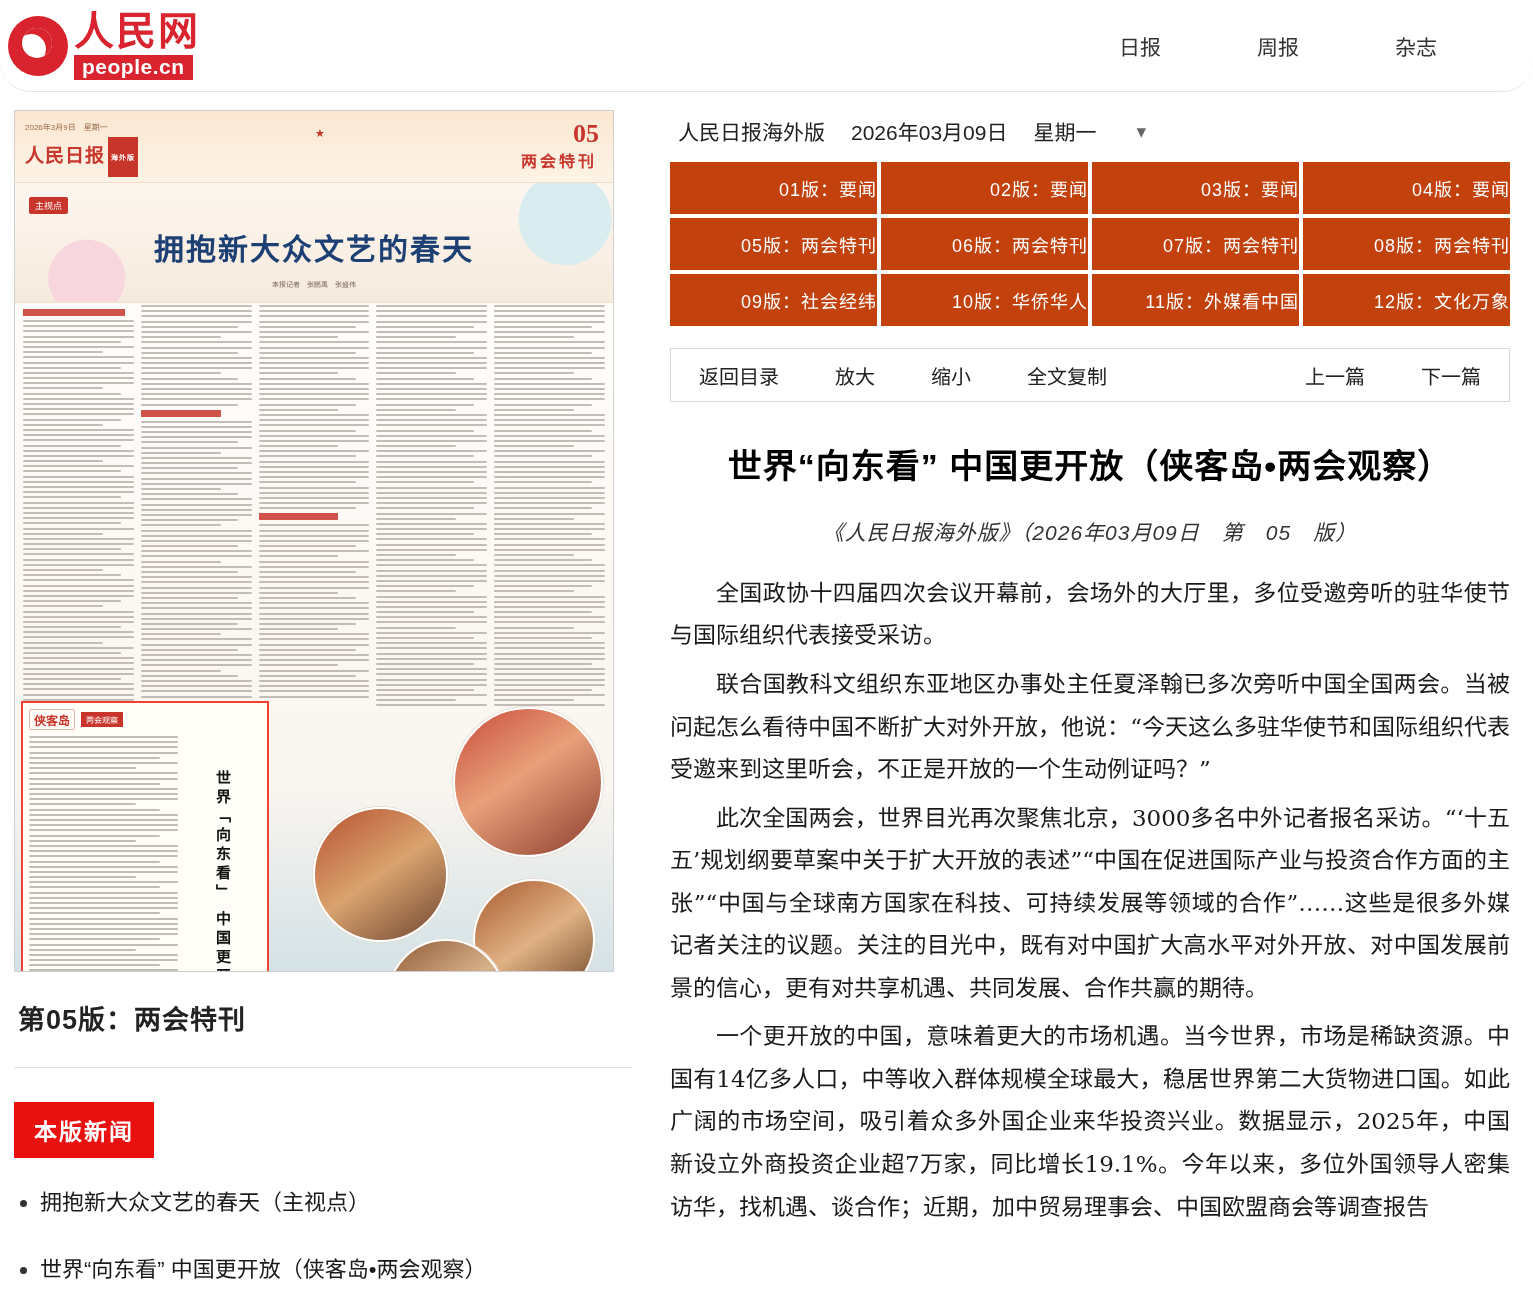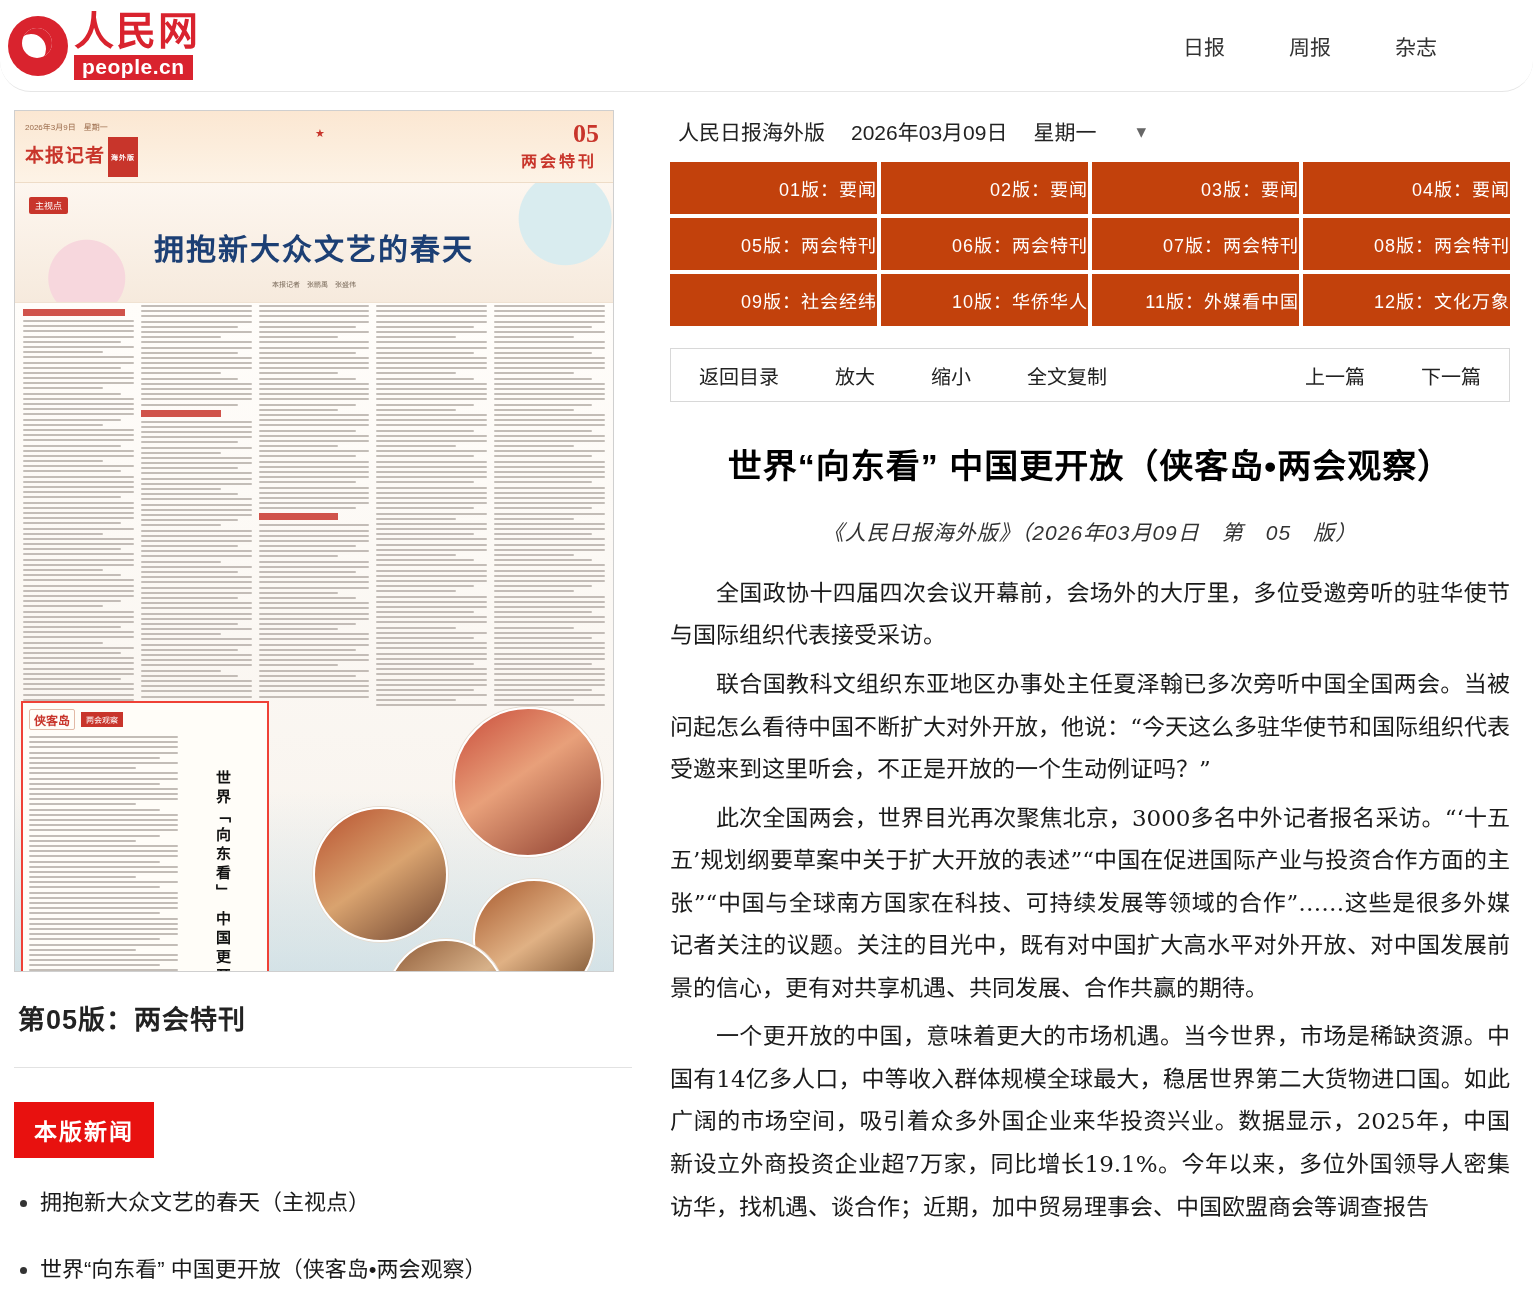--- a/index.html
+++ b/index.html
@@ -61,21 +61,21 @@
     color: #ffffff;
     background: #d9232e;
     padding: 1px 8px 3px;
     display: inline-block;
     letter-spacing: 0.5px;
   }
   .header-nav {
     margin-left: auto;
     display: flex;
     align-items: flex-end;
-    gap: 64px;
+    gap: 96px;
     font-size: 21px;
     color: #333;
   }
   .header-nav a { color: #333; text-decoration: none; }
 
   
   .main {
     display: flex;
     align-items: flex-start;
     padding: 18px 0 0 0;
@@ -372,21 +372,21 @@
 
   <div class="main">
 
     <div class="col-left">
 
       <div class="paper-frame">
 
         <div class="paper-top">
           <div class="paper-date">2026年3月9日　星期一</div>
           <div class="masthead">
-            <span>本报记者</span><span class="masthead-badge">海外版</span>
+            <span>人民日报</span><span class="masthead-badge">海外版</span>
           </div>
           <div class="paper-star">★</div>
           <div class="page-no">05</div>
           <div class="special-title">两会特刊</div>
         </div>
 
         <div class="headline-band">
           <div class="topic-tag">主视点</div>
           <div class="main-headline">拥抱新大众文艺的春天</div>
           <div class="byline">本报记者　张鹏禹　张盛伟</div>

